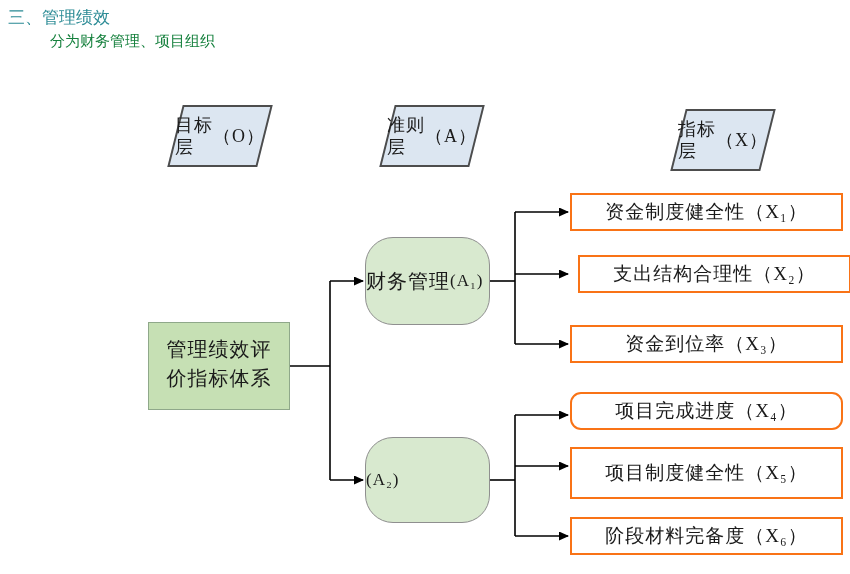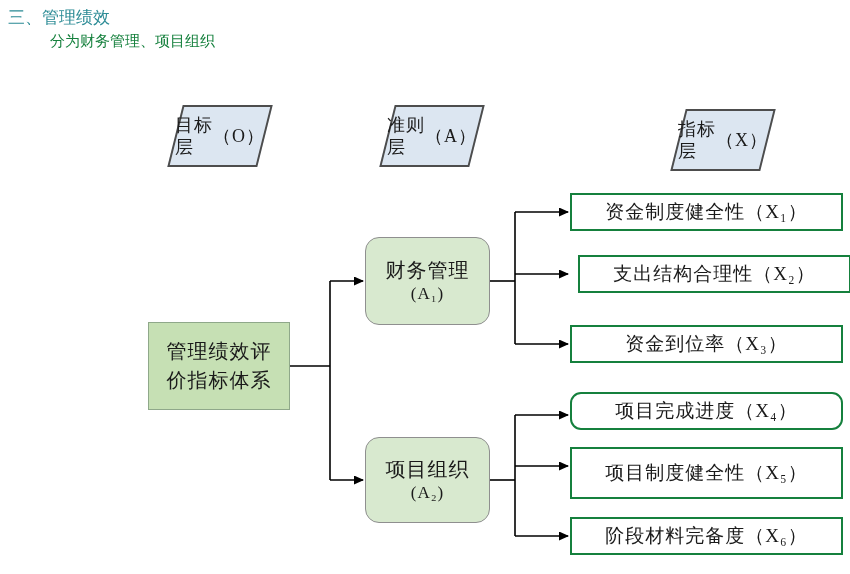--- a/index.html
+++ b/index.html
@@ -27,33 +27,33 @@
     transform:skewX(-14deg);
   }
   .para-text{
     position:absolute;left:0;top:0;right:0;bottom:0;
     display:flex;flex-direction:row;align-items:center;justify-content:center;
     font-size:18px;line-height:1.25;letter-spacing:1px;
   }
   
   .root-box{
     background:#c6e0b4;border:1px solid #8fa88a;
-    display:flex;align-items:center;justify-content:center;text-align:center;
-    font-size:20px;line-height:1.45;letter-spacing:1px;padding:0 12px;
+    display:flex;justify-content:center;text-align:center;
+    font-size:20px;line-height:1.45;letter-spacing:1px;padding:12px 12px;
   }
   
   .crit-box{
-    background:#d8e9cf;border:1px solid #8f8f8f;border-radius:14px;
-    display:flex;flex-direction:column;align-items:center;justify-content:center;
+    background:#d8e9cf;border:1px solid #8f8f8f;border-radius:28px;
+    display:flex;flex-direction:row;align-items:center;
     font-size:20px;line-height:1.3;letter-spacing:1px;
   }
   .crit-box .code{font-size:17px;}
   
   .leaf-box{
-    background:#ffffff;border:2px solid #15803d;
+    background:#ffffff;border:2px solid #f97316;
     display:flex;align-items:center;justify-content:center;
     font-size:19px;letter-spacing:1px;white-space:nowrap;
   }
   svg.connectors{position:absolute;left:0;top:0;}
 </style>
 </head>
 <body>
 
 <div class="doc-title">三、管理绩效</div>
 <div class="doc-subtitle">分为财务管理、项目组织</div>
@@ -109,21 +109,20 @@
 
 <div class="abs root-box" style="left:148px;top:322px;width:142px;height:88px;">
   <span>管理绩效评价指标体系</span>
 </div>
 
 <div class="abs crit-box" style="left:365px;top:237px;width:125px;height:88px;">
   <div>财务管理</div>
   <div class="code">(A₁)</div>
 </div>
 <div class="abs crit-box" style="left:365px;top:437px;width:125px;height:86px;">
-  <div>项目组织</div>
   <div class="code">(A₂)</div>
 </div>
 
 <div class="abs leaf-box" style="left:570px;top:193px;width:273px;height:38px;">
   <span>资金制度健全性（X₁）</span>
 </div>
 <div class="abs leaf-box" style="left:570px;top:255px;width:273px;height:38px;margin-left:8px;">
   <span>支出结构合理性（X₂）</span>
 </div>
 <div class="abs leaf-box" style="left:570px;top:325px;width:273px;height:38px;">

